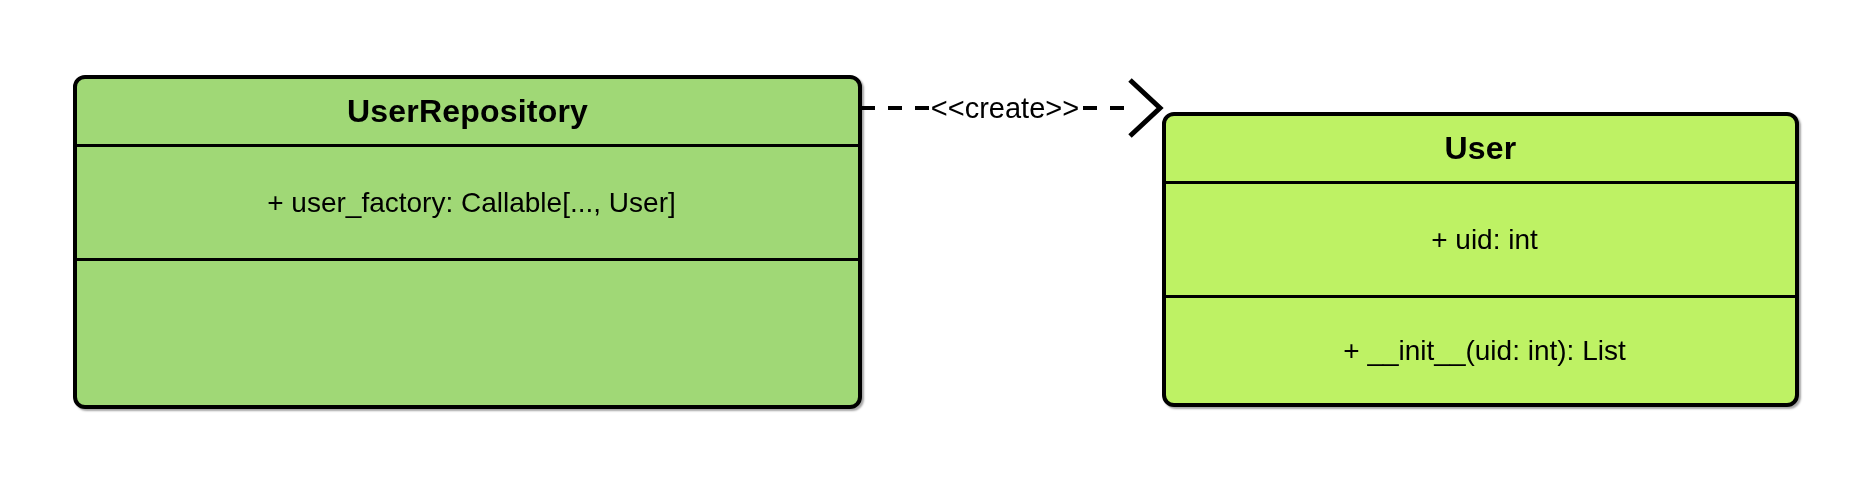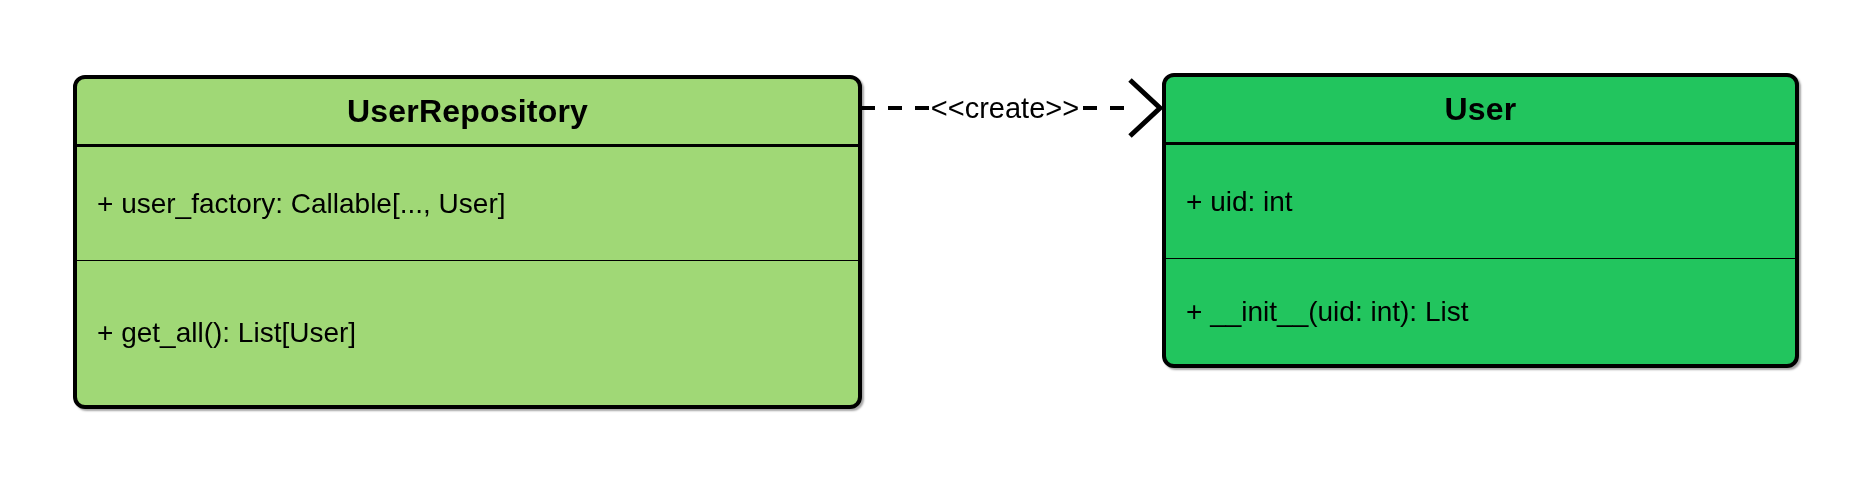--- a/index.html
+++ b/index.html
@@ -18,20 +18,21 @@
   }
   .uml-class {
     position: absolute;
     box-sizing: border-box;
     border: 4px solid #000000;
     border-radius: 12px;
     box-shadow: 2px 2px 2px rgba(0,0,0,0.35);
     display: flex;
     flex-direction: column;
     overflow: hidden;
+    text-align: center;
   }
   .class-userrepository {
     left: 73px; top: 75px;
     width: 789px; height: 334px;
     background: #A0D876;
   }
   .class-user {
     left: 1162px; top: 73px;
     width: 637px; height: 295px;
     background: #FFDE72;
@@ -43,21 +44,21 @@
     display: flex;
     align-items: center;
     justify-content: center;
     font-weight: bold;
     font-size: 32px;
     letter-spacing: 0.2px;
   }
   .class-attributes {
     box-sizing: border-box;
     height: 114px;
-    border-bottom: 1px solid #000000;
+    border-bottom: 3px solid #000000;
     display: flex;
     flex-direction: column;
     justify-content: center;
     padding: 0 12px 0 20px;
     font-size: 28px;
   }
   .class-methods {
     box-sizing: border-box;
     flex: 1;
     display: flex;
@@ -88,32 +89,31 @@
 <body>
 
 <div class="canvas">
 
   <div class="uml-class class-userrepository" style="background-color: rgb(160, 216, 118);">
     <div class="class-title">UserRepository</div>
     <div class="class-attributes">
       <div class="member-line">+ user_factory: Callable[..., User]</div>
     </div>
     <div class="class-methods">
-      <div class="member-line">+ get_all(): List[User]</div>
     </div>
   </div>
 
   <svg class="relation-svg" viewBox="0 0 320 80">
     <line x1="8" y1="40" x2="77" y2="40" stroke="#000000" stroke-width="4" stroke-dasharray="14 13"></line>
     <text x="152" y="50" text-anchor="middle" class="relation-label">&lt;&lt;create&gt;&gt;</text>
     <line x1="230" y1="40" x2="280" y2="40" stroke="#000000" stroke-width="4" stroke-dasharray="14 13"></line>
     <polyline points="277,12 307,40 277,68" fill="none" stroke="#000000" stroke-width="5"></polyline>
   </svg>
 
-  <div class="uml-class class-user" style="background-color: #22c55e;">
+  <div class="uml-class class-user" style="background-color: #bef264; margin-top: 39px;">
     <div class="class-title">User</div>
     <div class="class-attributes">
       <div class="member-line">+ uid: int</div>
     </div>
     <div class="class-methods">
       <div class="member-line">+ __init__(uid: int): List</div>
     </div>
   </div>
 
 </div>

